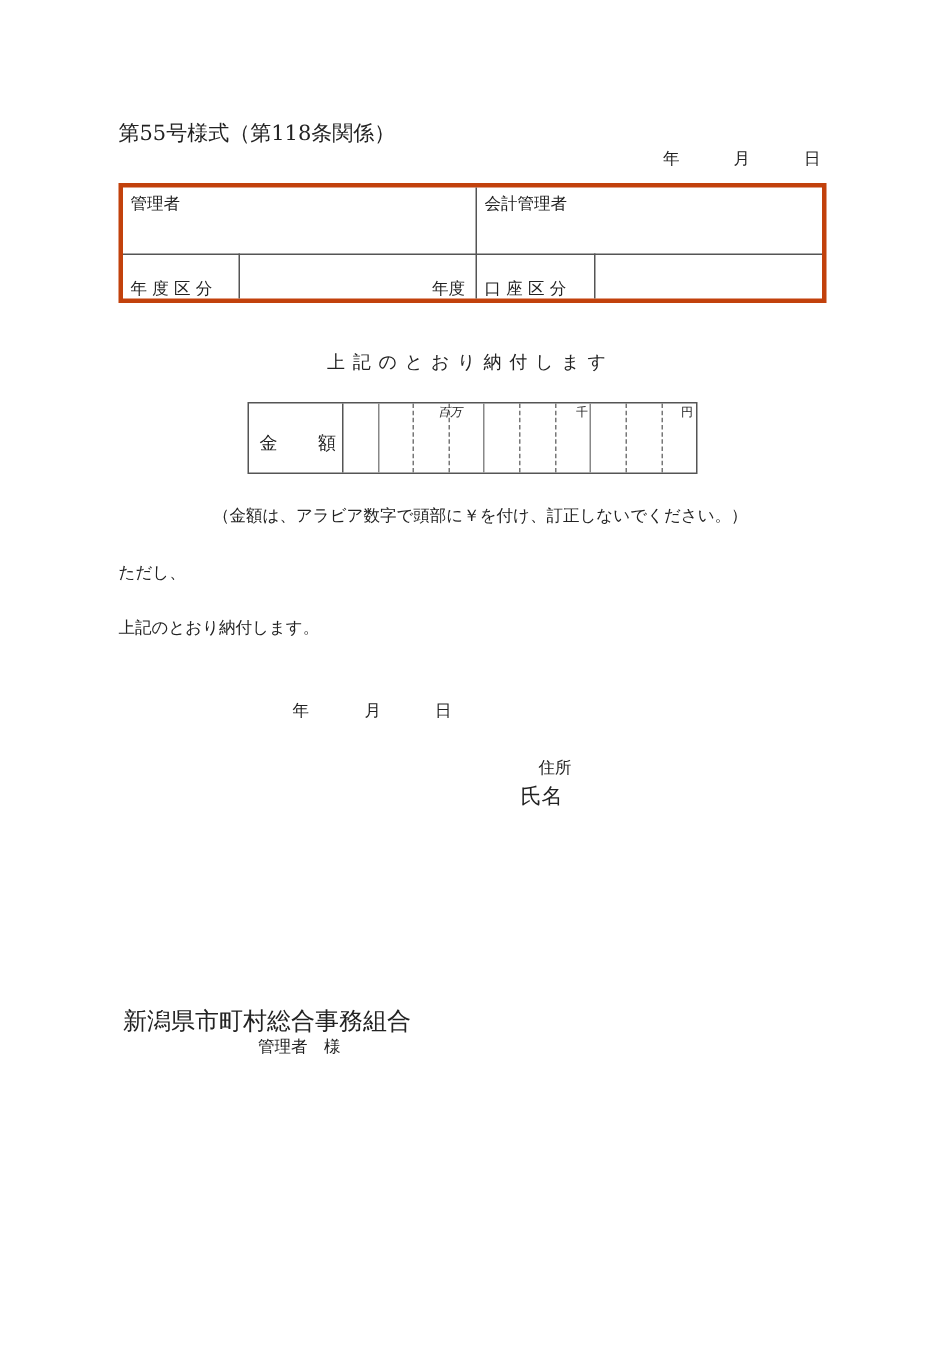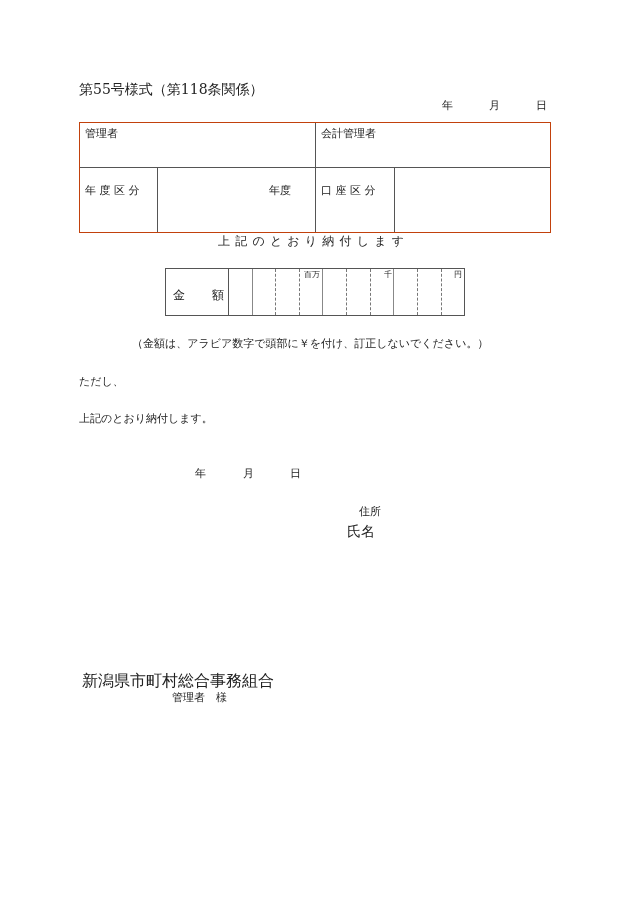--- a/index.html
+++ b/index.html
@@ -21,22 +21,22 @@
     
     .form-no { left: 79px; top: 82px; font-size: 14px; }
 
     
     .date-top { top: 100px; font-size: 11px; }
 
     
     .hdr-table {
       position: absolute;
       left: 79px; top: 122px;
-      width: 472px; height: 111px;
-      border: 1px solid #c2410c;
+      width: 472px; height: 80px;
+      border: 3px solid #c2410c;
       box-sizing: border-box;
     }
     .hline { position: absolute; height: 1px; background: #555; }
     .vline { position: absolute; width: 1px; background: #555; }
     .cell-text { position: absolute; font-size: 11px; line-height: 1; white-space: nowrap; }
 
     
     .doc-title {
       left: 218px; top: 235px;
       font-size: 12px;
@@ -60,21 +60,21 @@
     .vsolid { position: absolute; top: 0; bottom: 0; width: 1px; background: #555; }
     .vdash {
       position: absolute; top: 0; bottom: 0; width: 0;
       border-left: 1px dashed #777;
     }
     .unit {
       position: absolute; top: 2px;
       font-size: 8px; line-height: 1;
     }
 
-    .note { left: 132px; top: 338px; font-size: 11px; text-align: center; }
+    .note { left: 142px; top: 338px; font-size: 11px; text-align: center; }
     .tadashi { left: 79px; top: 376px; font-size: 11px; }
     .statement { left: 79px; top: 413px; font-size: 11px; }
 
     .date-mid { top: 468px; font-size: 11px; }
 
     .addr { left: 347px; top: 506px; font-size: 11px; margin-left: 12px; }
     .name { left: 347px; top: 524px; font-size: 14px; }
 
     .org { left: 82px; top: 673px; font-size: 16px; }
     .mgr { left: 172px; top: 692px; font-size: 11px; }
@@ -91,21 +91,21 @@
 <div class="hdr-table">
   <div class="hline" style="left:0; right:0; top:44px;"></div>
   <div class="vline" style="left:235px; top:0; bottom:0;"></div>
   <div class="vline" style="left:77px; top:44px; bottom:0;"></div>
   <div class="vline" style="left:314px; top:44px; bottom:0;"></div>
 
   <div class="cell-text" style="left:5px; top:5px;">管理者</div>
   <div class="cell-text" style="left:241px; top:5px;">会計管理者</div>
 
   <div class="cell-text" style="left:5px; top:62px;">年 度 区 分</div>
-  <div class="cell-text" style="left:189px; top:62px;">年度</div>
+  <div class="cell-text" style="left:206px; top:62px;">年度</div>
   <div class="cell-text" style="left:241px; top:62px;">口 座 区 分</div>
 
   <div class="cell-text" style="left:5px; top:22px; width:225px; height:18px;"></div>
   <div class="cell-text" style="left:241px; top:22px; width:225px; height:18px;"></div>
   <div class="cell-text" style="left:82px; top:52px; width:120px; height:30px;"></div>
   <div class="cell-text" style="left:319px; top:52px; width:150px; height:30px;"></div>
 </div>
 
 <div class="abs doc-title">上記のとおり納付します</div>
 
@@ -117,21 +117,21 @@
   <div class="vsolid" style="left:86px; background:#888;"></div>
   <div class="vdash" style="left:109px;"></div>
   <div class="vdash" style="left:133px;"></div>
   <div class="vsolid" style="left:156px; background:#888;"></div>
   <div class="vdash" style="left:180px;"></div>
   <div class="vdash" style="left:204px;"></div>
   <div class="vsolid" style="left:227px; background:#888;"></div>
   <div class="vdash" style="left:251px;"></div>
   <div class="vdash" style="left:275px;"></div>
 
-  <div class="unit" style="left:138px;">百万</div>
+  <div class="unit" style="left:126px;font-style:italic;">百万</div>
   <div class="unit" style="left:218px;">千</div>
   <div class="unit" style="left:288px;">円</div>
 
   <div class="cell-text" style="left:63px; top:12px; width:22px; height:30px; text-align:center;"></div>
   <div class="cell-text" style="left:87px; top:12px; width:22px; height:30px; text-align:center;"></div>
   <div class="cell-text" style="left:110px; top:12px; width:22px; height:30px; text-align:center;"></div>
   <div class="cell-text" style="left:134px; top:12px; width:22px; height:30px; text-align:center;"></div>
   <div class="cell-text" style="left:157px; top:12px; width:22px; height:30px; text-align:center;"></div>
   <div class="cell-text" style="left:181px; top:12px; width:22px; height:30px; text-align:center;"></div>
   <div class="cell-text" style="left:205px; top:12px; width:22px; height:30px; text-align:center;"></div>

